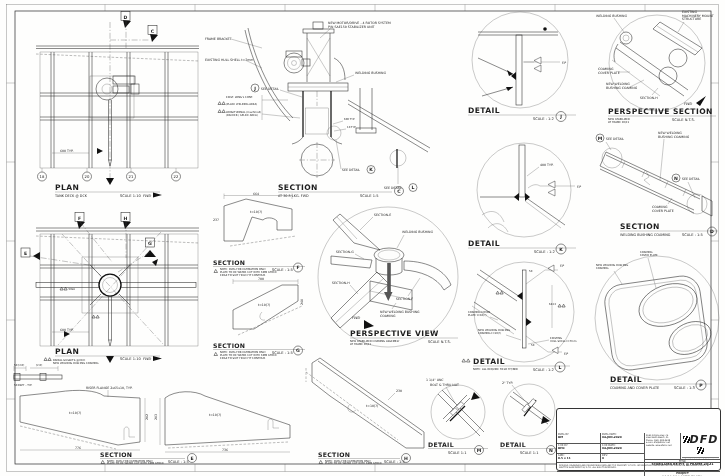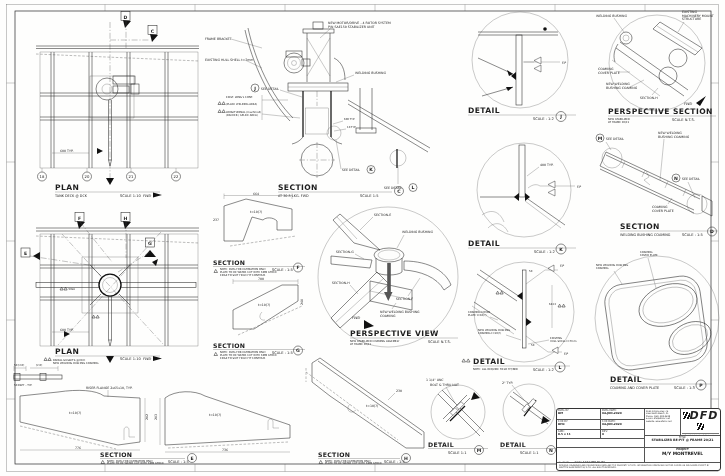--- a/index.html
+++ b/index.html
@@ -23,21 +23,21 @@
   .tiny{font-size:2.6px}
   .mk{font-size:4.6px;font-weight:bold;text-anchor:middle}
   .bub{font-size:3.8px;text-anchor:middle}
   .mid{text-anchor:middle}
   .it{font-style:italic}
   
   .tb{position:absolute;left:556px;top:408px;width:163px;height:61px;border:1px solid #333;
       border-radius:3px;background:#fff;color:#222;}
   .tb *{box-sizing:border-box;}
   .tb .cell{position:absolute;border-right:0.5px solid #555;border-bottom:0.5px solid #555;
-            padding:0.5px 1px;overflow:hidden;}
+            padding:0.5px 1px;overflow:hidden;margin-top:24px;}
   .tb .flabel{font-size:2.6px;color:#333;display:block;line-height:1.1;}
   .tb .fval{font-size:2.8px;font-weight:bold;display:block;line-height:1.2;}
   .tb .addr{font-size:2.1px;line-height:1.25;}
   .tb .logo{font-size:11px;font-weight:bold;font-style:italic;letter-spacing:1px;text-align:center;line-height:1.0;}
   .tb .stripe{display:inline-block;width:7px;height:7px;background:
       repeating-linear-gradient(115deg,#111 0 1.6px,#fff 1.6px 3.2px);vertical-align:middle;}
   .tb .tag{font-size:1.9px;text-align:center;display:block;border-top:0.4px solid #777;margin-top:1px;}
   .tb .trow{position:absolute;text-align:center;}
   .tb .tl{font-size:2.6px;display:block;line-height:1.1;}
   .tb .tv{font-size:3.2px;font-weight:bold;display:block;line-height:1.15;}

